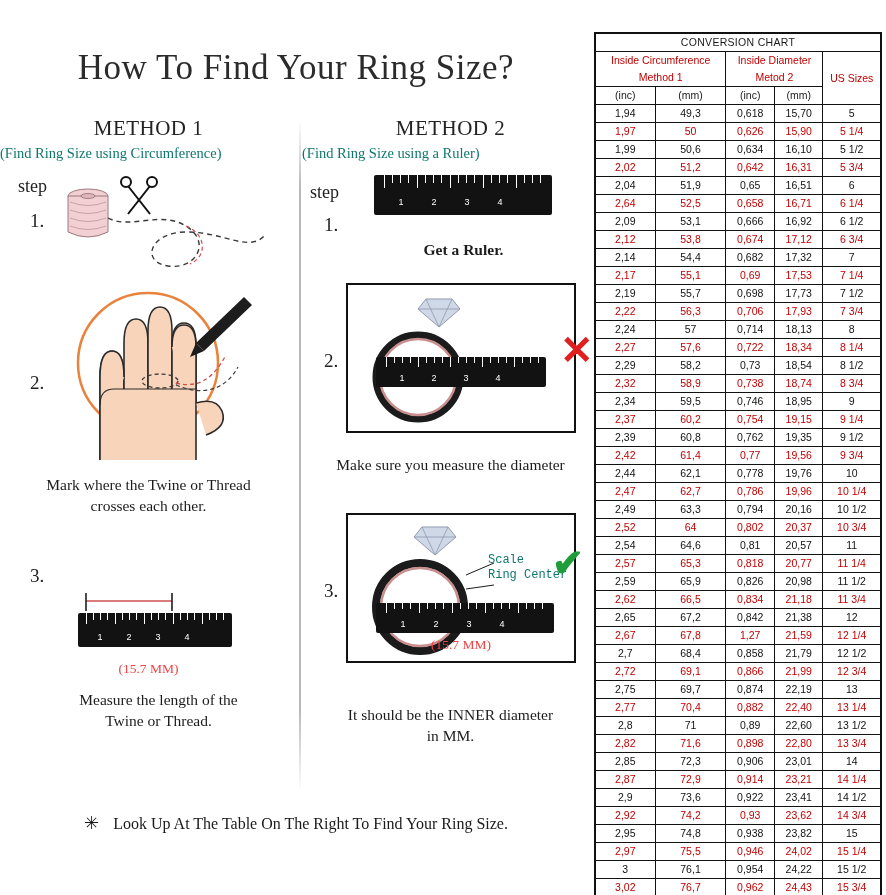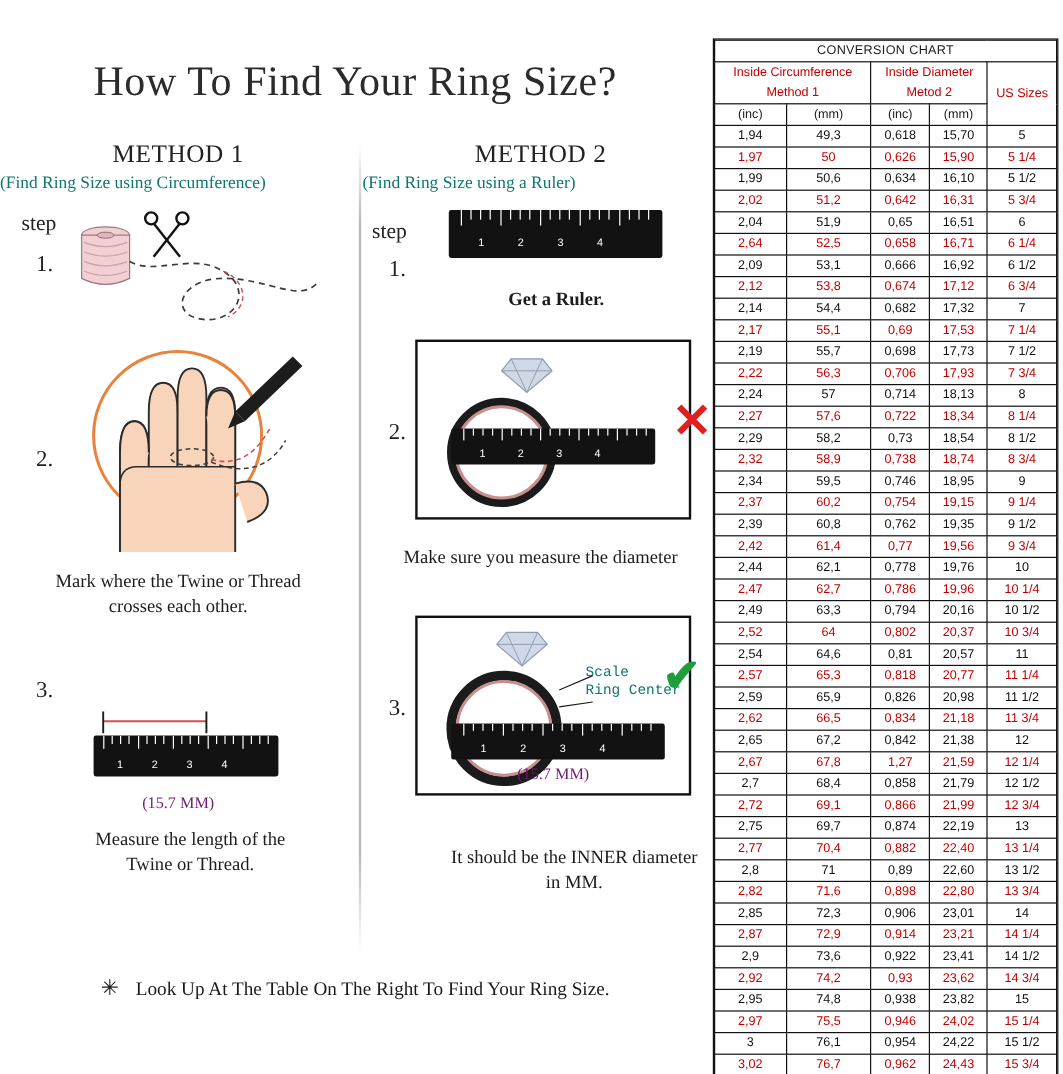--- a/index.html
+++ b/index.html
@@ -77,21 +77,21 @@
   .ruler .ticks { position:absolute; left:0; top:0; right:0; height:46%; }
   .ruler .tick { position:absolute; top:0; width:1px; background:#fff; height:42%; }
   .ruler .tick.maj { height:72%; width:1.4px; }
   .ruler .lbl {
     position:absolute; color:#fff; font-size:9px; font-family:"Liberation Sans", sans-serif;
     transform: translateX(-50%);
   }
 
   .photo-box { border:2px solid #111; background:#fff; position:relative; }
 
-  .mm-note { text-align:center; font-size:13.5px; color:#701a75; }
+  .mm-note { text-align:center; font-size:13.5px; color:#ef4444; }
 
   
   .table-wrap {
     position:absolute; right:4px; top:32px; width:288px;
     border:1px solid #111; background:#fff;
   }
   table.conv { border-collapse: collapse; width:100%; font-family:"Liberation Sans", sans-serif; }
   table.conv td, table.conv th {
     border:1px solid #111; text-align:center; padding:0; height:17px; line-height:17px;
     font-size:10.5px; font-weight:normal;
@@ -350,21 +350,21 @@
               </div>
               <span class="lbl" style="left:27px; top:16px;">1</span>
               <span class="lbl" style="left:60px; top:16px;">2</span>
               <span class="lbl" style="left:93px; top:16px;">3</span>
               <span class="lbl" style="left:126px; top:16px;">4</span>
             </div>
             <div class="mm-note" style="position:absolute; left:0; top:122px; width:226px;">(15.7 MM)</div>
           </div>
           <div style="position:absolute; left:250px; top:36px; color:#1f9d3a; font-size:38px; font-weight:bold; font-family:'Liberation Sans', sans-serif;">✔</div>
         </div>
-        <div class="cap r3-cap" style="white-space:pre-line;margin-left:28px;">It should be the INNER diameter
+        <div class="cap r3-cap" style="white-space:pre-line;">It should be the INNER diameter
 in MM.</div>
       </div>
     </div>
 
     <div class="footnote">
       <span class="star">✳</span><span>Look Up At The Table On The Right To Find Your Ring Size.</span>
     </div>
   </div>
 
   <div class="table-wrap">

